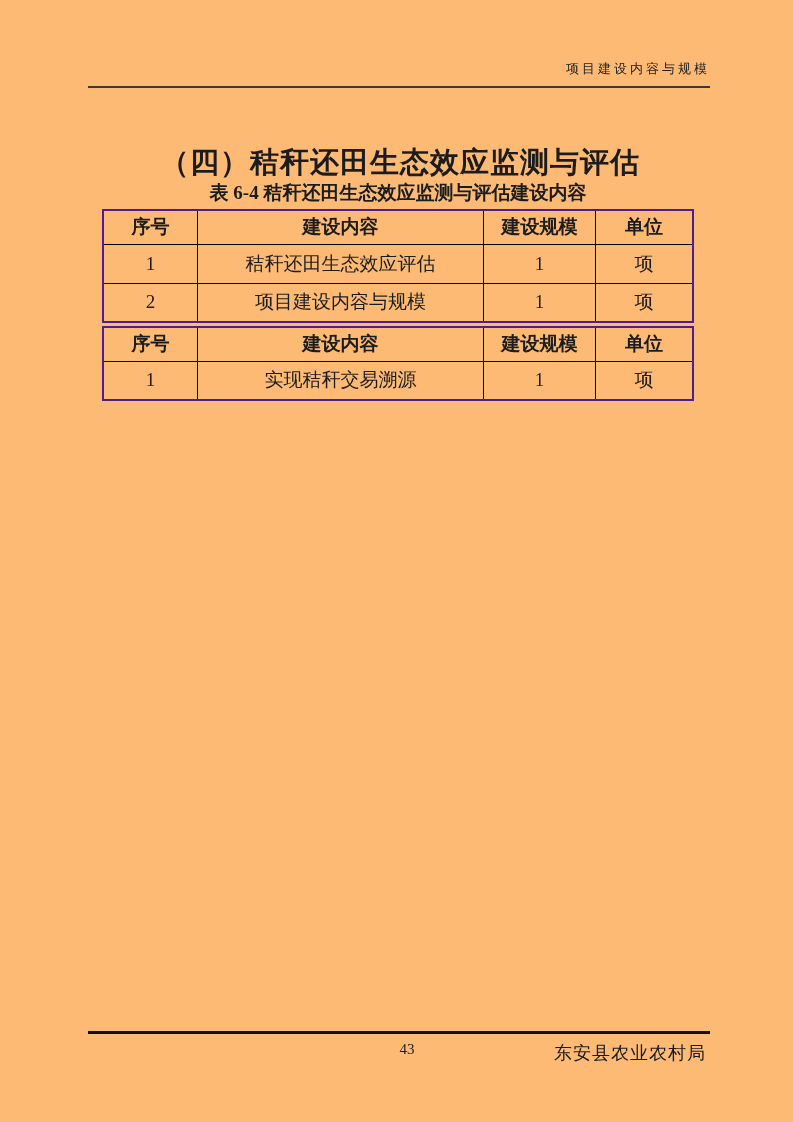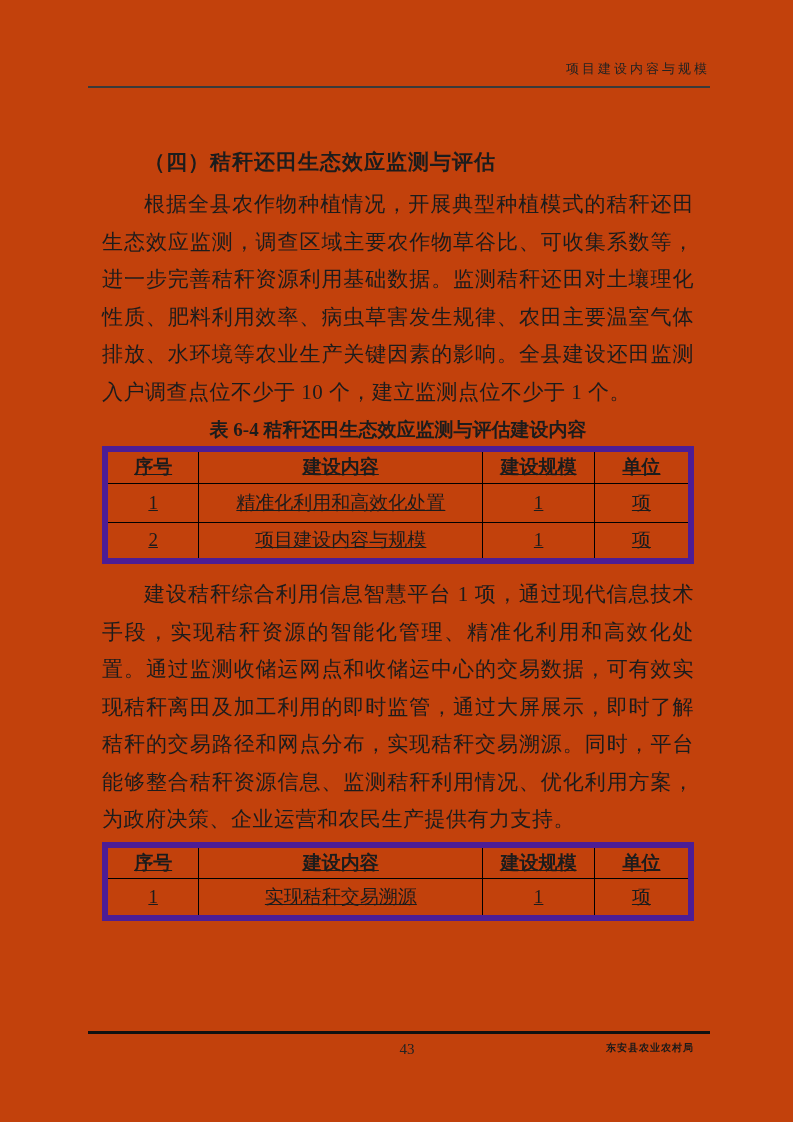--- a/index.html
+++ b/index.html
@@ -1,21 +1,21 @@
 <!DOCTYPE html>
 <html><head>
 <meta charset="utf-8">
 <style>
   * { margin: 0; padding: 0; box-sizing: border-box; }
   html, body { background: #ffffff; }
   .page {
     position: relative;
     width: 793px;
     height: 1122px;
-    background: #c2410c;
+    background: #fdba74;
     color: #1c1c1c;
     font-family: "Liberation Serif", serif;
     overflow: hidden;
   }
   
   .page-header {
     position: absolute;
     top: 0; left: 88px; right: 83px;
     height: 88px;
     border-bottom: 2px solid #3a3a3a;
@@ -31,21 +31,21 @@
   }
   
   .content {
     position: absolute;
     top: 88px;
     left: 102px;
     width: 592px;
   }
   .sec-heading {
     margin-top: 62px;
-    font-size: 21px;
+    font-size: 29px;
     font-weight: bold;
     letter-spacing: 1px;
     text-indent: 2em;
     line-height: 24px;
   }
   .sec-heading.second { margin-top: 12px; }
   .body-para {
     margin-top: 12px;
     font-size: 21px;
     line-height: 37.5px;
@@ -57,23 +57,22 @@
     margin-top: 6px;
     text-align: center;
     font-size: 19px;
     font-weight: bold;
     line-height: 26px;
   }
   table.doc-table {
     margin-top: 3px;
     width: 100%;
     border-collapse: collapse;
-    border: 6px solid #4c1d95;
+    border: 2px solid #4c1d95;
     table-layout: fixed;
-    text-decoration: underline;
   }
   table.doc-table th, table.doc-table td {
     border: 1px solid #000;
     text-align: center;
     vertical-align: middle;
     font-size: 19px;
     overflow: hidden;
   }
   table.doc-table th {
     font-weight: bold;
@@ -94,74 +93,72 @@
   }
   .page-footer .page-num {
     position: absolute;
     top: 7px; left: 16px; right: 0;
     text-align: center;
     font-size: 15px;
     color: #222;
   }
   .page-footer .org {
     position: absolute;
-    top: 7px; right: 16px;
-    font-size: 10px;
-    font-weight: bold;
+    top: 7px; right: 4px;
+    font-size: 18px;
+    font-weight: normal;
     letter-spacing: 1px;
     color: #1a1a1a;
   }
 </style>
 </head>
 <body>
 
 <div class="page">
 
   <div class="page-header">
     <span class="hdr-text">项目建设内容与规模</span>
   </div>
 
   <div class="content">
 
     <div class="sec-heading">（四）秸秆还田生态效应监测与评估</div>
-    <div class="body-para">根据全县农作物种植情况，开展典型种植模式的秸秆还田生态效应监测，调查区域主要农作物草谷比、可收集系数等，进一步完善秸秆资源利用基础数据。监测秸秆还田对土壤理化性质、肥料利用效率、病虫草害发生规律、农田主要温室气体排放、水环境等农业生产关键因素的影响。全县建设还田监测入户调查点位不少于 10 个，建立监测点位不少于 1 个。</div>
 
     <div class="table-title">表 6-4 秸秆还田生态效应监测与评估建设内容</div>
     <table class="doc-table">
       <colgroup>
         <col class="c-no">
           <col class="c-item">
           <col class="c-scale">
           <col class="c-unit">
       </colgroup>
       <thead>
         <tr>
           <th>序号</th>
           <th>建设内容</th>
           <th>建设规模</th>
           <th>单位</th>
         </tr>
       </thead>
       <tbody>
         <tr>
           <td>1</td>
-          <td>精准化利用和高效化处置</td>
+          <td>秸秆还田生态效应评估</td>
           <td>1</td>
           <td>项</td>
         </tr>
         <tr>
           <td>2</td>
           <td>项目建设内容与规模</td>
           <td>1</td>
           <td>项</td>
         </tr>
       </tbody>
     </table>
 
-    <div class="body-para">建设秸秆综合利用信息智慧平台 1 项，通过现代信息技术手段，实现秸秆资源的智能化管理、精准化利用和高效化处置。通过监测收储运网点和收储运中心的交易数据，可有效实现秸秆离田及加工利用的即时监管，通过大屏展示，即时了解秸秆的交易路径和网点分布，实现秸秆交易溯源。同时，平台能够整合秸秆资源信息、监测秸秆利用情况、优化利用方案，为政府决策、企业运营和农民生产提供有力支持。</div>
 
     <table class="doc-table">
       <colgroup>
         <col class="c-no">
           <col class="c-item">
           <col class="c-scale">
           <col class="c-unit">
       </colgroup>
       <thead>
         <tr>

